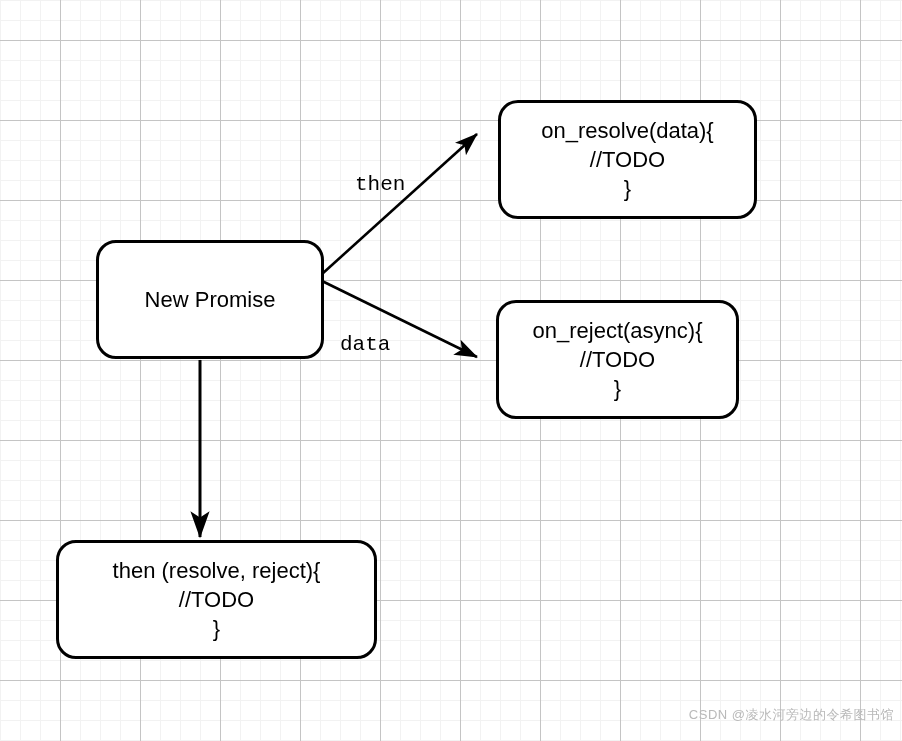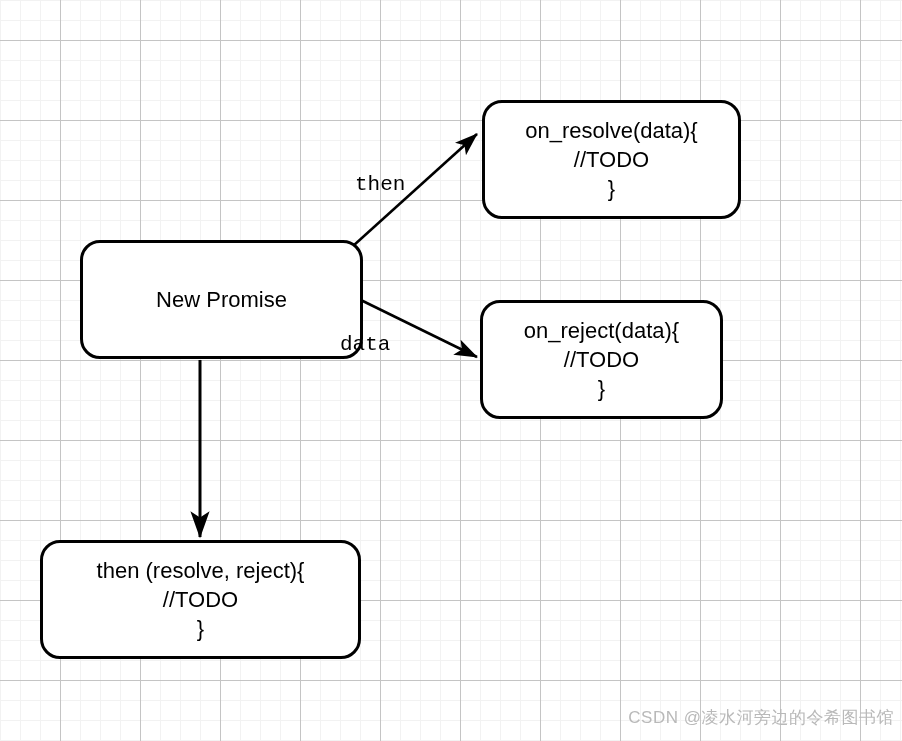--- a/index.html
+++ b/index.html
@@ -26,30 +26,31 @@
     position: absolute;
     box-sizing: border-box;
     background: #ffffff;
     border: 3px solid #000000;
     border-radius: 20px;
     display: flex;
     flex-direction: column;
     align-items: center;
     justify-content: center;
     z-index: 3;
+    margin-left: 16px;
   }
   .node-line {
     font-family: "Liberation Sans", sans-serif;
     font-size: 22px;
     color: #000000;
     line-height: 1.33;
     white-space: pre;
     text-align: center;
   }
-  #node-new-promise { left: 80px; top: 240px; width: 283px; height: 119px; }
+  #node-new-promise { left: 80px; top: 240px; width: 228px; height: 119px; }
   #node-on-resolve  { left: 482px; top: 100px; width: 259px; height: 119px; }
   #node-on-reject   { left: 480px; top: 300px; width: 243px; height: 119px; }
   #node-async       { left: 40px;  top: 540px; width: 321px; height: 119px; }
 
   #edge-layer {
     position: absolute;
     left: 0; top: 0;
     width: 902px;
     height: 741px;
     z-index: 2;
@@ -63,21 +64,21 @@
     z-index: 4;
   }
   #edge-label-then  { left: 355px; top: 173px; }
   #edge-label-catch { left: 340px; top: 333px; }
 
   #watermark {
     position: absolute;
     right: 8px;
     top: 706px;
     font-family: "Liberation Sans", "DejaVu Sans", sans-serif;
-    font-size: 17px;
+    font-size: 13px;
     color: #b9b9b9;
     letter-spacing: 0.5px;
     white-space: nowrap;
     z-index: 5;
   }
 </style>
 </head>
 <body>
 
 <div id="canvas">
@@ -100,21 +101,21 @@
     <div class="node-line">New Promise</div>
   </div>
 
   <div class="node" id="node-on-resolve">
     <div class="node-line">on_resolve(data){</div>
     <div class="node-line">//TODO</div>
     <div class="node-line">}</div>
   </div>
 
   <div class="node" id="node-on-reject">
-    <div class="node-line">on_reject(data){</div>
+    <div class="node-line">on_reject(async){</div>
     <div class="node-line">//TODO</div>
     <div class="node-line">}</div>
   </div>
 
   <div class="node" id="node-async">
     <div class="node-line">then (resolve, reject){</div>
     <div class="node-line">//TODO</div>
     <div class="node-line">}</div>
   </div>
 

